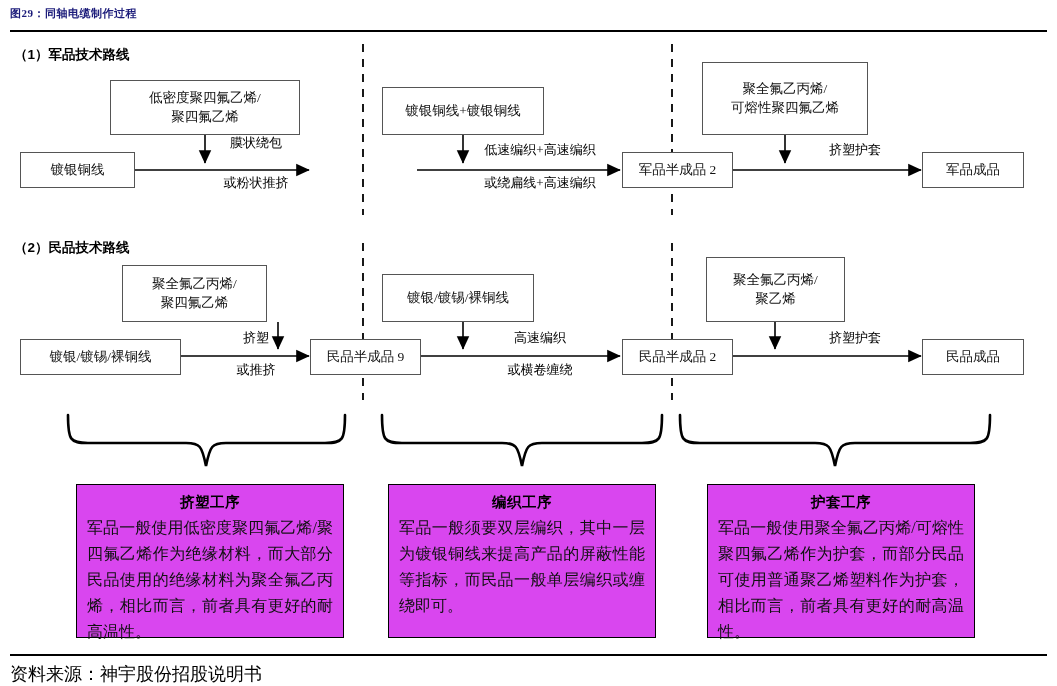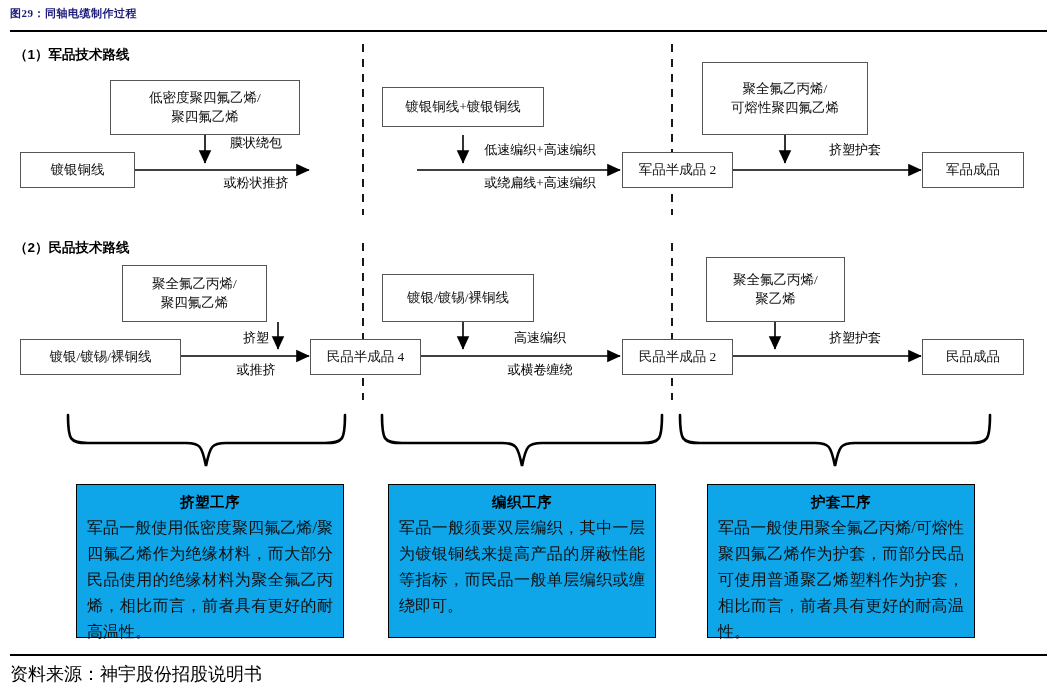--- a/index.html
+++ b/index.html
@@ -51,21 +51,21 @@
   }
   .edge-label{
     position:absolute;
     font-family:"Liberation Serif","DejaVu Serif",serif;
     font-size:13px;color:#000;white-space:nowrap;text-align:center;
   }
 
   
   .dbox{
     position:absolute;box-sizing:border-box;
-    border:1.6px solid #000;background:#0ea5e9;
+    border:1.6px solid #000;background:#d946ef;
     padding:8px 10px 6px 10px;
   }
   .dbox .dtitle{
     font-family:"Liberation Sans","DejaVu Sans",sans-serif;
     font-weight:bold;font-size:14.5px;color:#000;
     text-align:center;margin-bottom:3px;letter-spacing:.5px;
   }
   .dbox .dbody{
     font-family:"Liberation Serif","DejaVu Serif",serif;
     font-size:16px;color:#111;line-height:1.62;
@@ -126,21 +126,21 @@
   </svg>
 
   <div class="section-label" style="left:14px;top:46px;">（1）军品技术路线</div>
 
   <div class="nbox" style="left:110px;top:80px;width:190px;height:55px;">低密度聚四氟乙烯/
 聚四氟乙烯</div>
 
   <div class="nbox" style="left:20px;top:152px;width:115px;height:36px;">镀银铜线</div>
 
 
-  <div class="nbox" style="left:382px;top:87px;width:162px;height:40px;">镀银铜线+镀银铜线</div>
+  <div class="nbox" style="left:382px;top:87px;width:162px;height:48px;">镀银铜线+镀银铜线</div>
 
   <div class="nbox" style="left:622px;top:152px;width:111px;height:36px;">军品半成品 2</div>
 
   <div class="nbox" style="left:702px;top:62px;width:166px;height:73px;">聚全氟乙丙烯/
 可熔性聚四氟乙烯</div>
 
   <div class="nbox" style="left:922px;top:152px;width:102px;height:36px;">军品成品</div>
 
   <div class="edge-label" style="left:196px;top:134px;width:120px;">膜状绕包</div>
   <div class="edge-label" style="left:196px;top:174px;width:120px;">或粉状推挤</div>
@@ -150,21 +150,21 @@
 
   <div class="edge-label" style="left:800px;top:141px;width:110px;">挤塑护套</div>
 
   <div class="section-label" style="left:14px;top:239px;">（2）民品技术路线</div>
 
   <div class="nbox" style="left:122px;top:265px;width:145px;height:57px;">聚全氟乙丙烯/
 聚四氟乙烯</div>
 
   <div class="nbox" style="left:20px;top:339px;width:161px;height:36px;">镀银/镀锡/裸铜线</div>
 
-  <div class="nbox" style="left:310px;top:339px;width:111px;height:36px;">民品半成品 4</div>
+  <div class="nbox" style="left:310px;top:339px;width:111px;height:36px;">民品半成品 9</div>
 
   <div class="nbox" style="left:382px;top:274px;width:152px;height:48px;">镀银/镀锡/裸铜线</div>
 
   <div class="nbox" style="left:622px;top:339px;width:111px;height:36px;">民品半成品 2</div>
 
   <div class="nbox" style="left:706px;top:257px;width:139px;height:65px;">聚全氟乙丙烯/
 聚乙烯</div>
 
   <div class="nbox" style="left:922px;top:339px;width:102px;height:36px;">民品成品</div>
 

